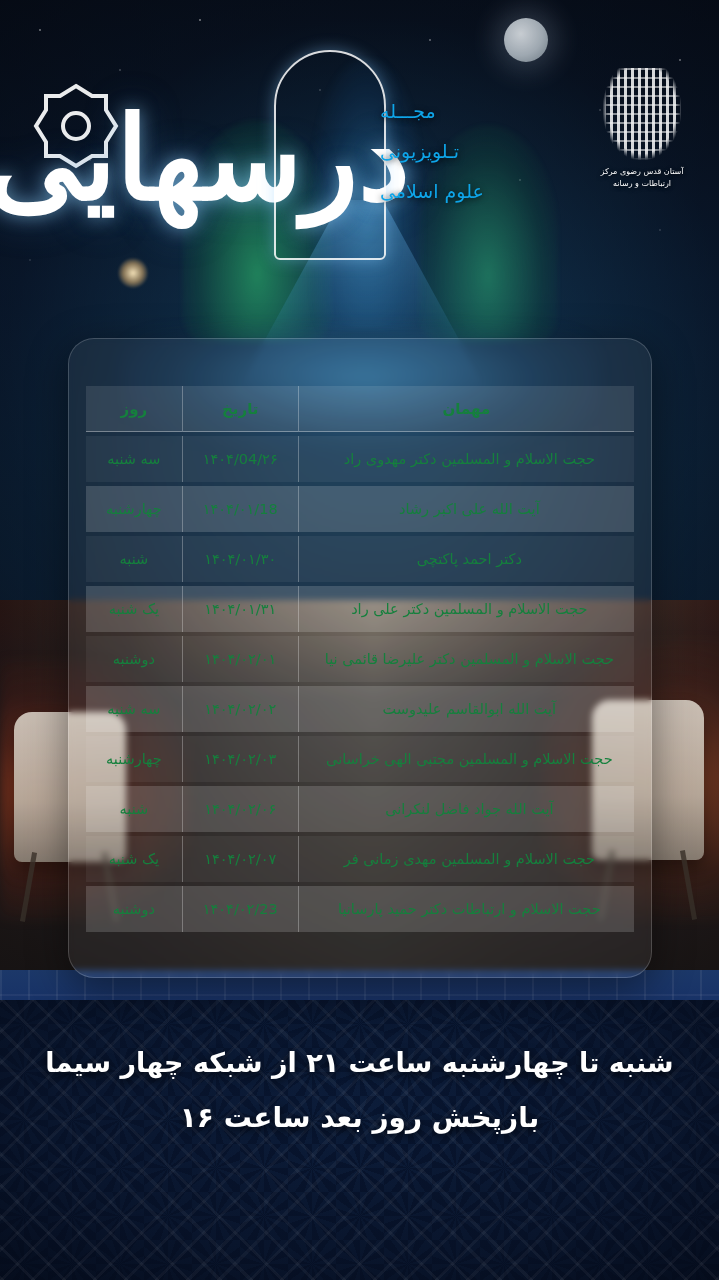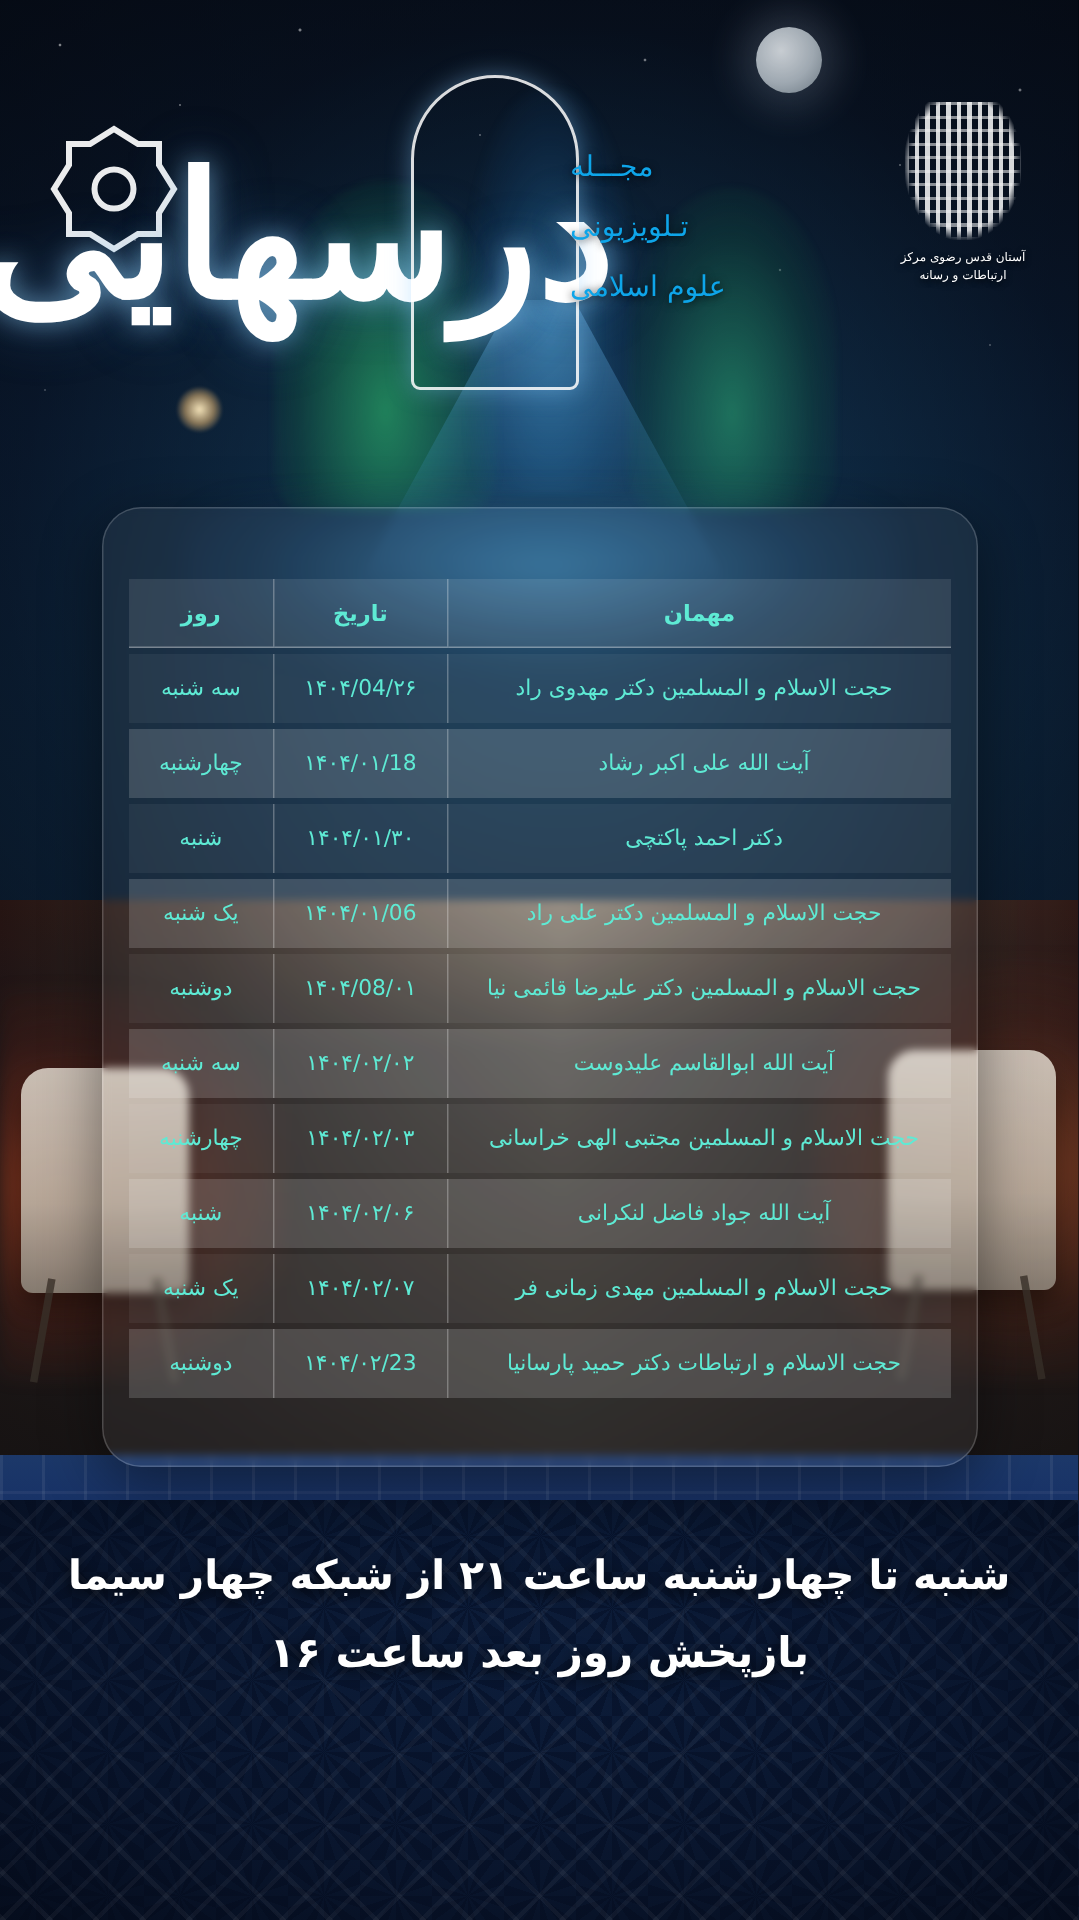--- a/index.html
+++ b/index.html
@@ -213,21 +213,21 @@
   table.schedule {
     position:absolute; left:86px; top:382px;
     width:548px;
     border-collapse: separate;
     border-spacing: 0 4px;
     direction: rtl;
     z-index: 9;
   }
   table.schedule th, table.schedule td {
     height: 46px;
-    color: #5eead4;
+    color: #15803d;
     font-size: 14.5px;
     text-align: center;
     vertical-align: middle;
     padding: 2px 20px;
     white-space: nowrap;
   }
   table.schedule th {
     font-size: 15px;
     font-weight: 700;
     background: rgba(255,255,255,0.10);
@@ -250,21 +250,21 @@
     position:absolute; left:0; top:1030px; width:719px;
     text-align:center; direction: rtl; z-index: 10;
   }
   .footer .line {
     color:#ffffff;
     font-size: 27px;
     font-weight: 700;
     line-height: 1.55;
     letter-spacing: 0px;
     text-shadow: 0 2px 10px rgba(0,0,0,0.85);
-    margin: 0 18px 8px 18px;
+    margin: 12px 18px 8px 18px;
   }
   .footer .line.small { font-size: 28px; }
 </style>
 </head>
 <body>
 
 <div class="poster">
 
   <div class="bg-night"></div>
   <div class="bg-stars"></div>
@@ -337,26 +337,26 @@
         <td class="col-date">۱۴۰۴/۰۱/18</td>
         <td class="col-day">چهارشنبه</td>
       </tr>
       <tr class="odd">
         <td class="col-guest">دکتر احمد پاکتچی</td>
         <td class="col-date">۱۴۰۴/۰۱/۳۰</td>
         <td class="col-day">شنبه</td>
       </tr>
       <tr class="even">
         <td class="col-guest">حجت الاسلام  و المسلمین دکتر علی راد</td>
-        <td class="col-date">۱۴۰۴/۰۱/06</td>
+        <td class="col-date">۱۴۰۴/۰۱/۳۱</td>
         <td class="col-day">یک شنبه</td>
       </tr>
       <tr class="odd">
         <td class="col-guest">حجت الاسلام و المسلمین دکتر علیرضا قائمی نیا</td>
-        <td class="col-date">۱۴۰۴/08/۰۱</td>
+        <td class="col-date">۱۴۰۴/۰۲/۰۱</td>
         <td class="col-day">دوشنبه</td>
       </tr>
       <tr class="even">
         <td class="col-guest">آیت الله ابوالقاسم علیدوست</td>
         <td class="col-date">۱۴۰۴/۰۲/۰۲</td>
         <td class="col-day">سه شنبه</td>
       </tr>
       <tr class="odd">
         <td class="col-guest">حجت الاسلام و المسلمین مجتبی الهی خراسانی</td>
         <td class="col-date">۱۴۰۴/۰۲/۰۳</td>

